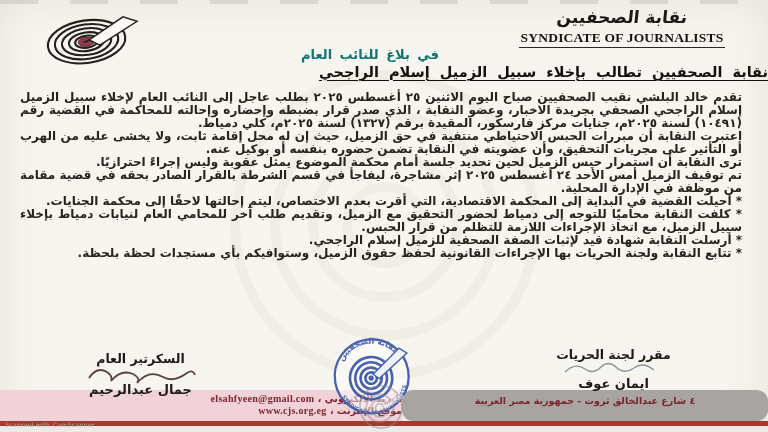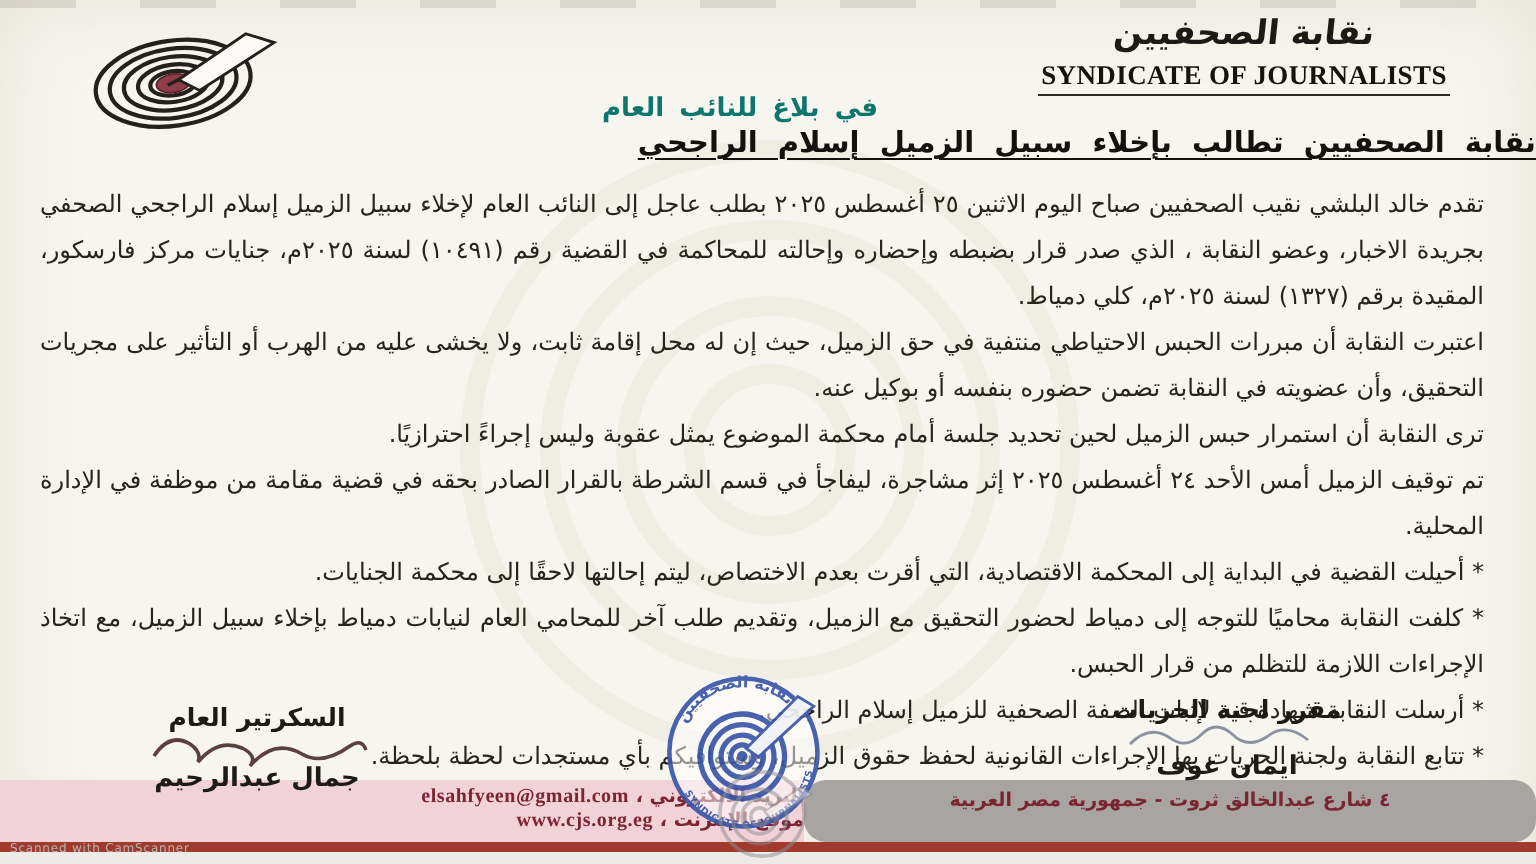--- a/index.html
+++ b/index.html
@@ -27,26 +27,26 @@
           padding:0 2px 2px 2px;letter-spacing:.2px;line-height:15px;}
   
   .title1{position:absolute;top:47px;left:0;width:740px;text-align:center;
           font-size:13px;font-weight:bold;color:#0f766e;z-index:1;word-spacing:3px;}
   .title2{position:absolute;top:64px;left:0;width:768px;text-align:right;
           font-size:14.5px;font-weight:bold;color:#14120f;z-index:1;word-spacing:5px;
           text-decoration:underline;text-underline-offset:3px;text-decoration-thickness:1px;}
   
   .doc-body{position:absolute;top:91px;right:26px;left:20px;z-index:1;
             direction:rtl;text-align:justify;color:var(--ink);
-            font-size:12px;font-weight:normal;line-height:23px;}
+            font-size:12px;font-weight:bold;line-height:13px;}
   .doc-body p{margin:0;}
   
   .sig{position:absolute;z-index:2;text-align:center;font-weight:bold;color:#1d1b17;}
   .sig-right{top:347px;right:62px;width:185px;font-size:12.5px;}
-  .sig-left{top:351px;left:36px;width:185px;font-size:12.5px;}
+  .sig-left{top:351px;left:48px;width:185px;font-size:12.5px;}
   .sig .name{font-size:13px;letter-spacing:1px;}
   .scribble{display:block;margin:-2px auto;}
   
   .stamp{position:absolute;left:328px;top:334px;width:88px;height:88px;z-index:3;
          transform:rotate(-10deg);opacity:.92;}
   .ghost-stamp{position:absolute;left:350px;top:382px;width:62px;height:50px;z-index:4;opacity:.5;}
   
   .footer{position:absolute;top:390px;left:0;width:768px;height:31px;display:flex;z-index:1;}
   .f-left{width:402px;background:var(--footer_pink);direction:rtl;text-align:right;
           padding-top:3px;box-sizing:border-box;}

